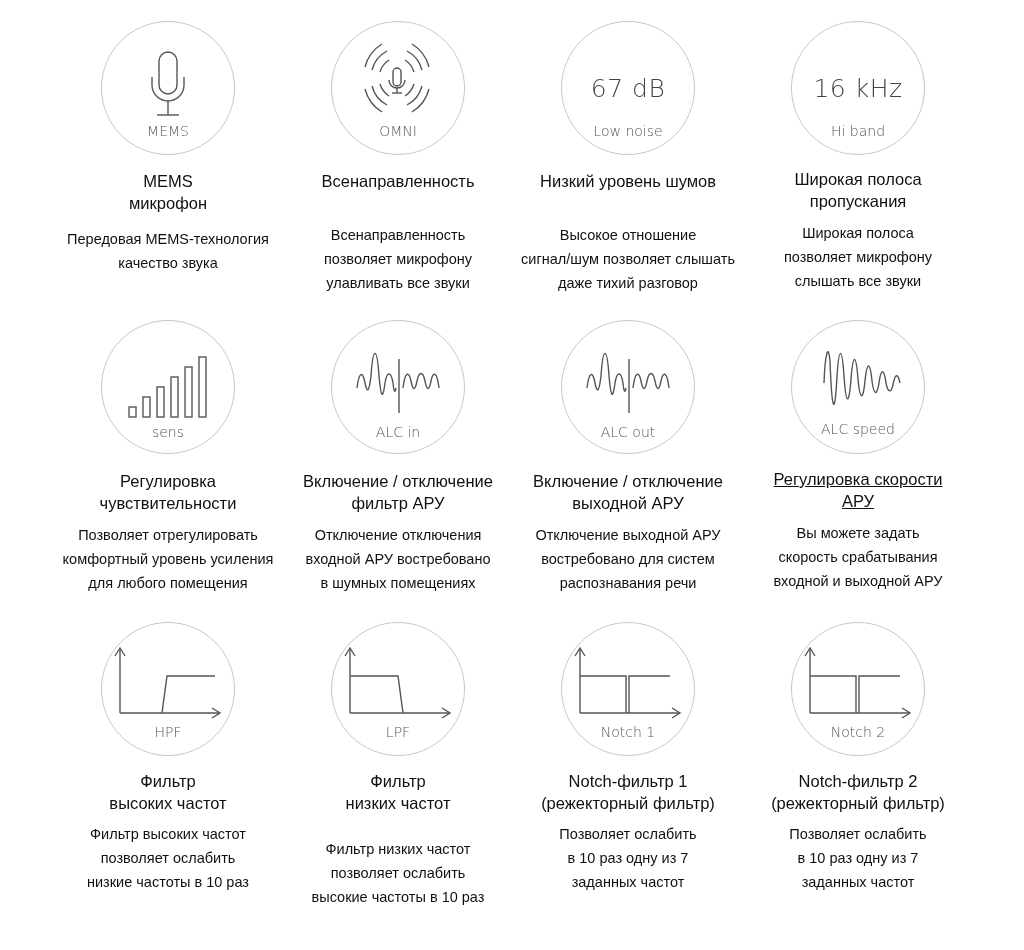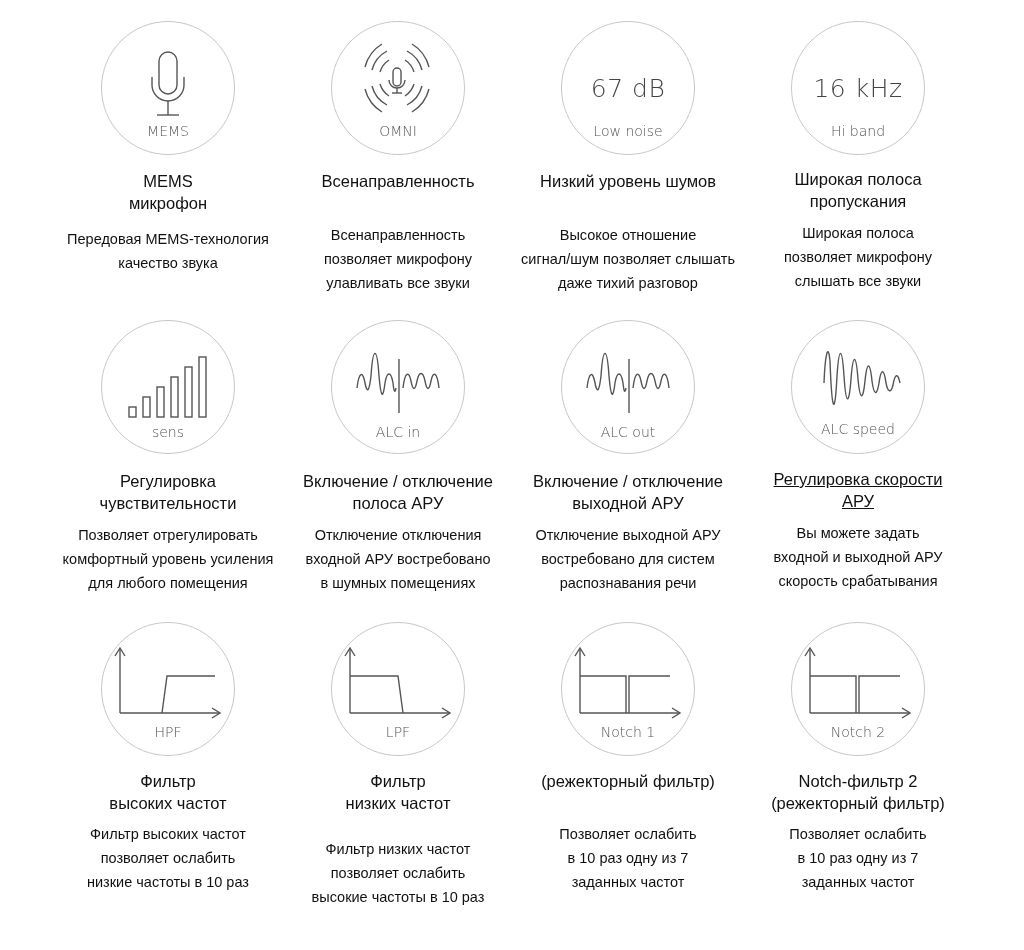--- a/index.html
+++ b/index.html
@@ -127,21 +127,21 @@
   <div class="circle" style="left:48px;top:20px;">
     <svg width="134" height="134">
       <path class="stroke" d="M25 67 C27 50,31 50,33 62 C35 72,37 72,39 55 C41 25,45 25,47 55 C49 78,51 78,53 62 C55 50,59 50,61 62 C62 72,63 72,64 67"></path>
       <line class="stroke" x1="67" y1="38" x2="67" y2="92"></line>
       <path class="stroke" d="M71 67 C73 50,77 50,79 60 C81 70,83 70,85 60 C87 50,91 50,93 60 C95 70,97 70,99 60 C101 50,105 50,107 67"></path>
     </svg>
     <div class="clabel" style="top:103px;">ALC in</div>
   </div>
   <div class="title" style="top:170px;">
     <span class="line">Включение / отключение</span>
-    <span class="line">полоса АРУ</span>
+    <span class="line">фильтр АРУ</span>
   </div>
   <div class="desc" style="top:223px;">
     <span class="line">Отключение отключения</span>
     <span class="line">входной АРУ востребовано</span>
     <span class="line">в шумных помещениях</span>
   </div>
 </div>
 
 <div class="cell" style="left:513px;top:300px;height:300px;">
   <div class="circle" style="left:48px;top:20px;">
@@ -169,22 +169,22 @@
       <path class="stroke" d="M32 62 C33 35,36 20,38 40 C40 95,43 95,45 55 C47 25,50 25,52 55 C54 85,57 85,59 58 C61 32,64 32,66 58 C68 80,71 80,73 60 C75 40,78 40,80 60 C82 75,85 75,87 62 C89 47,92 47,94 62 C96 72,99 72,101 64 C103 52,106 52,108 62"></path>
     </svg>
     <div class="clabel" style="top:100px;">ALC speed</div>
   </div>
   <div class="title" style="top:168px;text-decoration:underline;">
     <span class="line">Регулировка скорости</span>
     <span class="line">АРУ</span>
   </div>
   <div class="desc" style="top:221px;">
     <span class="line">Вы можете задать</span>
+    <span class="line">скорость срабатывания</span>
     <span class="line">входной и выходной АРУ</span>
-    <span class="line">скорость срабатывания</span>
   </div>
 </div>
 
 <div class="cell" style="left:53px;top:600px;height:310px;">
   <div class="circle" style="left:48px;top:22px;">
     <svg width="134" height="134">
       <polyline class="stroke" points="18,90 18,25"></polyline>
       <polyline class="stroke" points="13,33 18,25 23,33"></polyline>
       <polyline class="stroke" points="18,90 118,90"></polyline>
       <polyline class="stroke" points="110,85 118,90 110,95"></polyline>
@@ -231,20 +231,21 @@
       <polyline class="stroke" points="18,90 18,25"></polyline>
       <polyline class="stroke" points="13,33 18,25 23,33"></polyline>
       <polyline class="stroke" points="18,90 118,90"></polyline>
       <polyline class="stroke" points="110,85 118,90 110,95"></polyline>
       <polyline class="stroke" points="18,53 64,53 64,90"></polyline>
       <polyline class="stroke" points="67,90 67,53 108,53"></polyline>
     </svg>
     <div class="clabel" style="top:101px;">Notch 1</div>
   </div>
   <div class="title" style="top:170px;">
+    <span class="line">Notch-фильтр 1</span>
     <span class="line">(режекторный фильтр)</span>
   </div>
   <div class="desc" style="top:222px;">
     <span class="line">Позволяет ослабить</span>
     <span class="line">в 10 раз одну из 7</span>
     <span class="line">заданных частот</span>
   </div>
 </div>
 
 <div class="cell" style="left:743px;top:600px;height:310px;">

